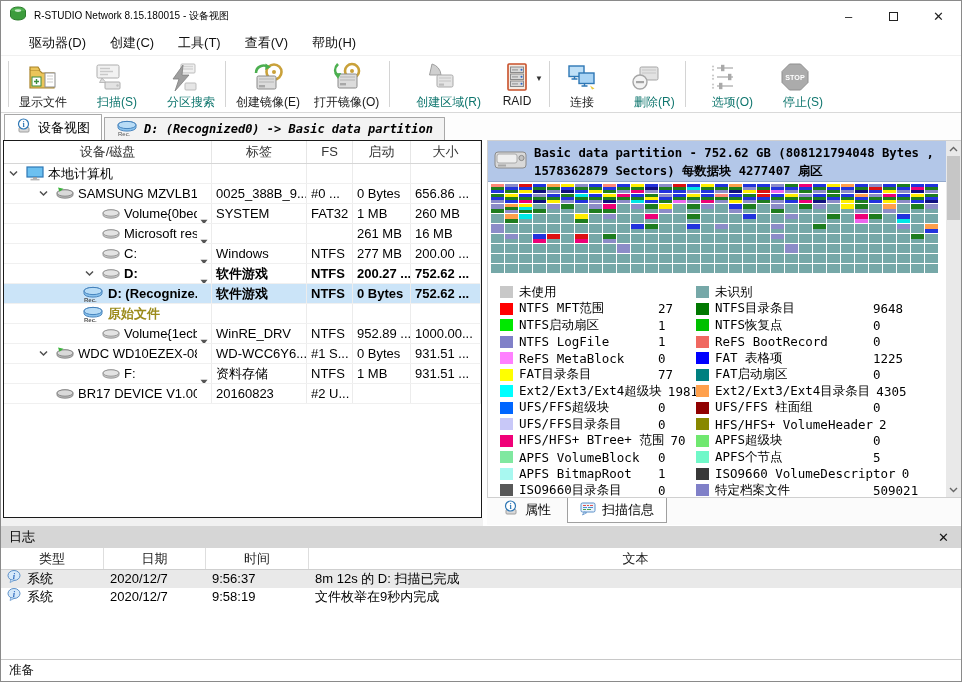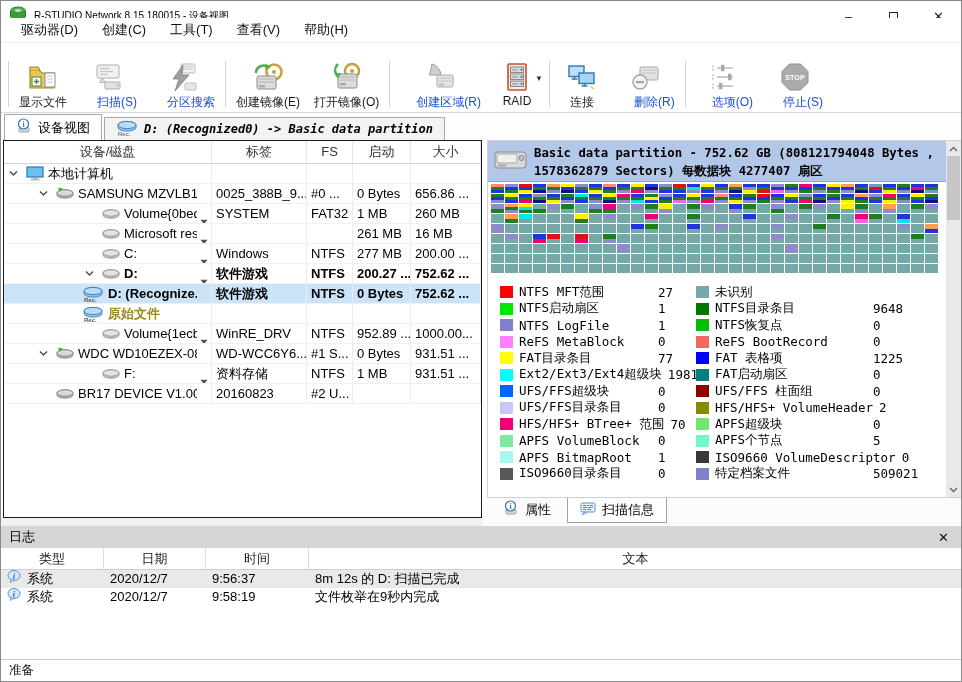--- a/index.html
+++ b/index.html
@@ -8,30 +8,30 @@
   .window { position:relative; width:962px; height:682px; background:#fff; border:1px solid #8a8a8a; overflow:hidden; }
 
   
   .titlebar { position:absolute; left:0; top:0; width:960px; height:30px; display:flex; align-items:center; padding-left:8px; background:#fff; }
   .titlebar .ttl { font-size:10px; color:#000; margin-left:7px; }
   .win-controls { position:absolute; right:0; top:0; height:30px; display:flex; }
   .wc { width:45px; height:30px; display:flex; align-items:center; justify-content:center; font-size:13px; color:#222; }
   .wc .sq { width:9px; height:9px; border:1px solid #222; display:inline-block; }
 
   
-  .menubar { position:absolute; left:0; top:17px; width:960px; height:25px; display:flex; align-items:center; padding-left:8px; gap:0; background:#fff; border-bottom:1px solid #f0f0f0; }
+  .menubar { position:absolute; left:0; top:30px; width:960px; height:25px; display:flex; align-items:center; padding-left:16px; gap:0; background:#fff; border-bottom:1px solid #f0f0f0; }
   .menu-item { font-size:13px; color:#111; padding:3px 12px; }
 
   
   .toolbar { position:absolute; left:0; top:55px; width:960px; height:57px; display:flex; align-items:center; padding-left:4px; background:#fff; border-bottom:1px solid #d9d9d9; }
   .tb { display:flex; flex-direction:column; align-items:center; justify-content:flex-start; padding:3px 7px 1px; min-width:58px; height:52px; background:transparent; border:none; }
   .tb .ic { width:32px; height:32px; position:relative; }
   .tb .ic svg { width:32px; height:32px; }
   .tb .lb { font-size:12px; color:#1a1a1a; margin-top:1px; white-space:nowrap; }
-  .tb.dis .lb { color:#1d4ed8;margin-left:16px; }
+  .tb.dis .lb { color:#0f766e;margin-left:16px; }
   .tb .dd { position:absolute; right:-10px; top:13px; font-size:8px; color:#333; }
   .tb-sep { width:1px; height:46px; background:#d4d4d4; margin:0 3px; }
 
   
   .tabstrip { position:absolute; left:0; top:112px; width:960px; height:27px; display:flex; align-items:flex-end; padding-left:3px; background:#fdfdfd; }
   .tab { display:flex; align-items:center; gap:6px; padding:0 11px; height:23px; border:1px solid #a8a8a8; border-bottom:none; background:#f3f3f3; margin-right:2px; font-size:13px; color:#000; border-radius:1px 1px 0 0; }
   .tab.active { height:26px; background:#fff; z-index:3; }
   .tab .mono { font-family:"DejaVu Sans Mono",monospace; font-size:12px; font-weight:bold;font-style:italic; }
 
   
@@ -1224,20 +1224,25 @@
           <div class="gcell" style="background: rgb(118, 168, 168);"></div>
           <div class="gcell" style="background: rgb(118, 168, 168);"></div>
           <div class="gcell" style="background: rgb(118, 168, 168);"></div>
           <div class="gcell" style="background: rgb(118, 168, 168);"></div>
           <div class="gcell" style="background: rgb(118, 168, 168);"></div>
         </div>
       </div>
     <div class="rp-legend" id="legend">
         <div class="lcol l0">
           <div class="litem">
+            <span class="lsw" style="background: rgb(200, 200, 200);"></span>
+            <span class="llab">未使用</span>
+            <span class="lcnt"></span>
+          </div>
+          <div class="litem">
             <span class="lsw" style="background: rgb(255, 0, 0);"></span>
             <span class="llab">NTFS MFT范围</span>
             <span class="lcnt">27</span>
           </div>
           <div class="litem">
             <span class="lsw" style="background: rgb(0, 232, 0);"></span>
             <span class="llab">NTFS启动扇区</span>
             <span class="lcnt">1</span>
           </div>
           <div class="litem">
@@ -1314,20 +1319,25 @@
           </div>
           <div class="litem">
             <span class="lsw" style="background: rgb(0, 0, 255);"></span>
             <span class="llab">FAT 表格项</span>
             <span class="lcnt">1225</span>
           </div>
           <div class="litem">
             <span class="lsw" style="background: rgb(0, 128, 128);"></span>
             <span class="llab">FAT启动扇区</span>
             <span class="lcnt">0</span>
+          </div>
+          <div class="litem">
+            <span class="lsw" style="background: rgb(255, 160, 76);"></span>
+            <span class="llab">Ext2/Ext3/Ext4目录条目</span>
+            <span class="lcnt">4305</span>
           </div>
           <div class="litem">
             <span class="lsw" style="background: rgb(144, 0, 0);"></span>
             <span class="llab">UFS/FFS 柱面组</span>
             <span class="lcnt">0</span>
           </div>
           <div class="litem">
             <span class="lsw" style="background: rgb(136, 136, 0);"></span>
             <span class="llab">HFS/HFS+ VolumeHeader</span>
             <span class="lcnt">2</span>

